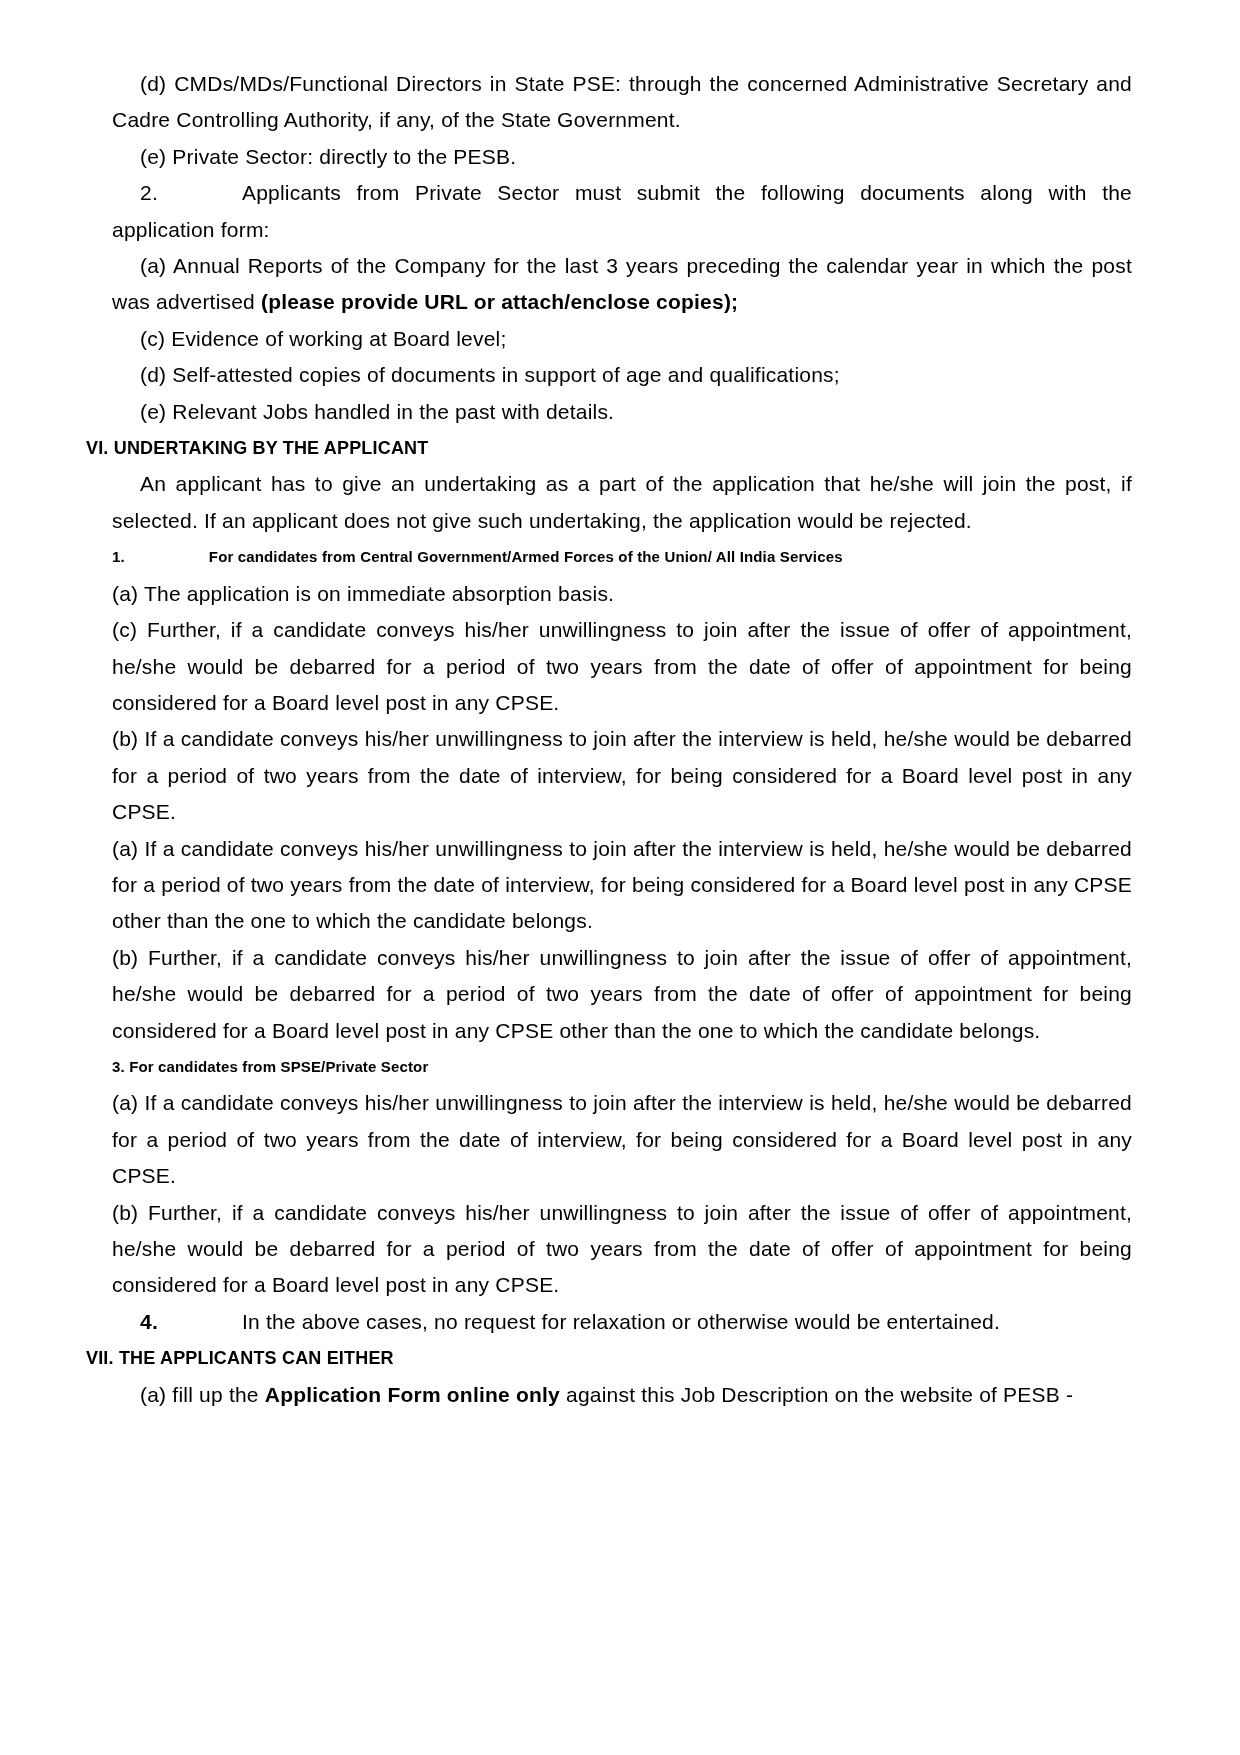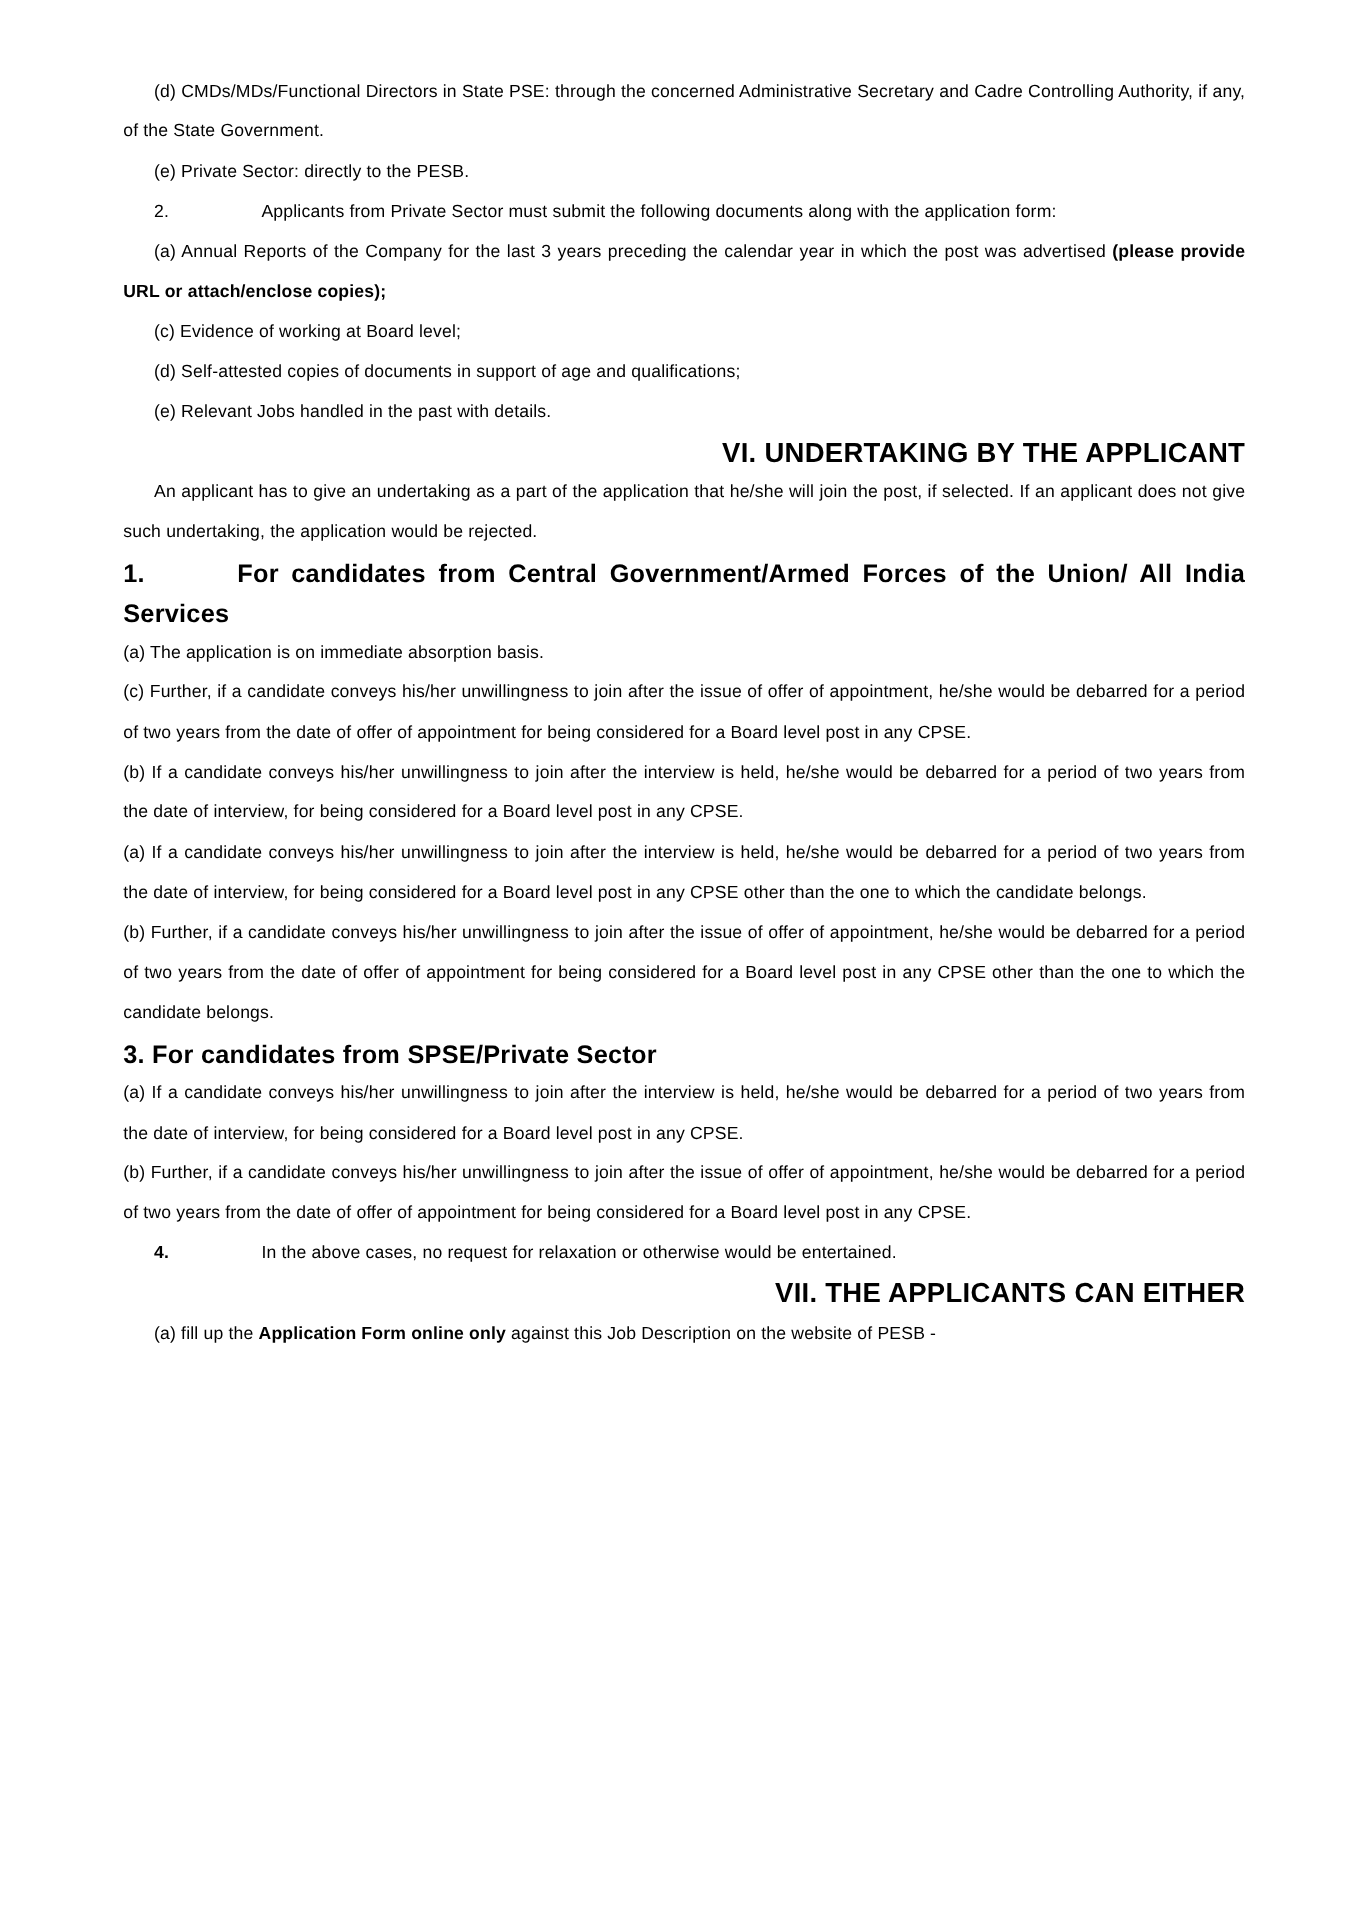--- a/index.html
+++ b/index.html
@@ -19,21 +19,21 @@
     color: #000000;
   }
   .body-col {
     width: 1020px;
   }
   
   p.para {
     margin: 0;
     text-align: justify;
     text-justify: inter-word;
-    font-size: 16px;
+    font-size: 21px;
     line-height: 36.4px;
     letter-spacing: 0.01em;
     text-indent: 28px;
   }
   p.para.noindent {
     text-indent: 0;
   }
   .tabgap {
     display: inline-block;
     width: 84px;
@@ -41,32 +41,32 @@
   .tabgap-sm {
     display: inline-block;
     width: 8px;
   }
   b, .b {
     font-weight: bold;
   }
   
   h2.section {
     margin: 0;
-    font-size: 25px;
+    font-size: 18px;
     line-height: 36.4px;
     font-weight: bold;
-    text-align: right;
+    text-align: left;
     text-indent: 0;
     margin-left: -26px;
     letter-spacing: 0.01em;
   }
   
   p.subhead {
     margin: 0;
-    font-size: 23px;
+    font-size: 15px;
     line-height: 36.4px;
     font-weight: bold;
     text-align: justify;
     text-indent: 0;
     letter-spacing: 0.01em;
   }
   p.subhead.num {
     text-indent: 0;
   }
 </style>

